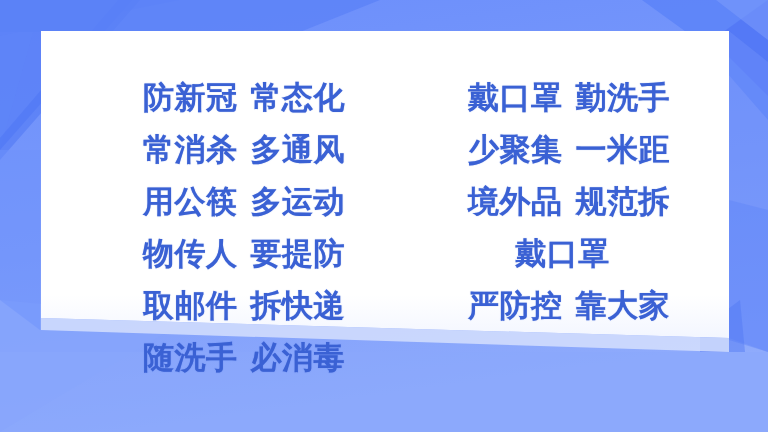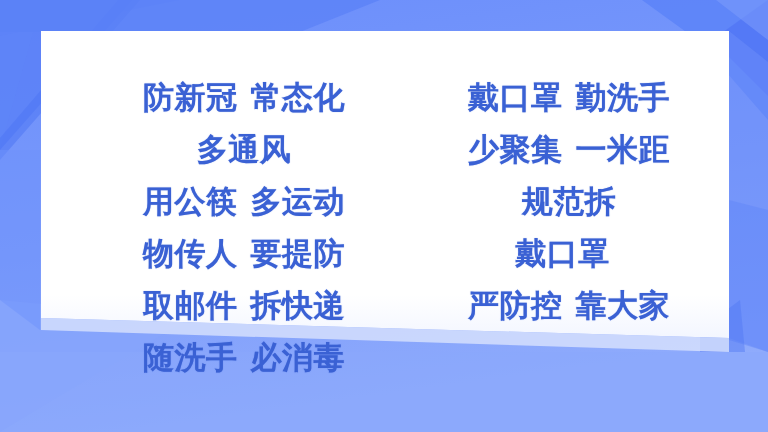--- a/index.html
+++ b/index.html
@@ -126,20 +126,21 @@
   </svg>
 
   <div id="slogan-layer">
 
     <div class="slogan-column" id="slogan-column-left">
       <div class="slogan-line">
         <span class="slogan-phrase-a">防新冠</span>
         <span class="slogan-phrase-b">常态化</span>
       </div>
       <div class="slogan-line">
+        <span class="slogan-phrase-a">常消杀</span>
         <span class="slogan-phrase-b">多通风</span>
       </div>
       <div class="slogan-line">
         <span class="slogan-phrase-a">用公筷</span>
         <span class="slogan-phrase-b">多运动</span>
       </div>
       <div class="slogan-line">
         <span class="slogan-phrase-a">物传人</span>
         <span class="slogan-phrase-b">要提防</span>
       </div>
@@ -156,20 +157,21 @@
     <div class="slogan-column" id="slogan-column-right">
       <div class="slogan-line">
         <span class="slogan-phrase-a">戴口罩</span>
         <span class="slogan-phrase-b">勤洗手</span>
       </div>
       <div class="slogan-line">
         <span class="slogan-phrase-a">少聚集</span>
         <span class="slogan-phrase-b">一米距</span>
       </div>
       <div class="slogan-line">
+        <span class="slogan-phrase-a">境外品</span>
         <span class="slogan-phrase-b">规范拆</span>
       </div>
       <div class="slogan-line">
         <span class="slogan-phrase-a">戴口罩</span>
       </div>
       <div class="slogan-line">
         <span class="slogan-phrase-a">严防控</span>
         <span class="slogan-phrase-b">靠大家</span>
       </div>
     </div>

